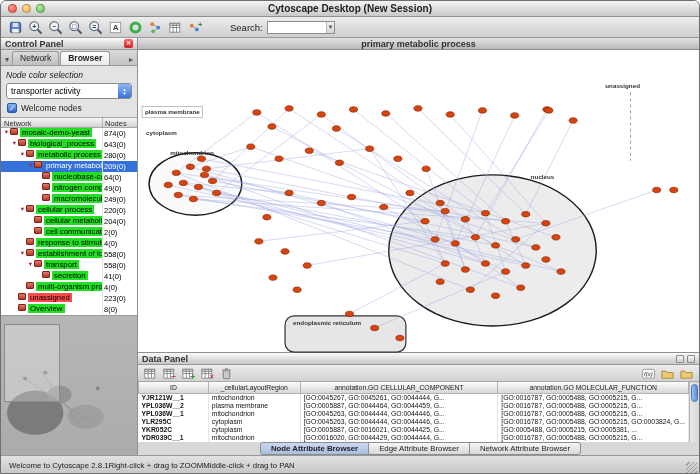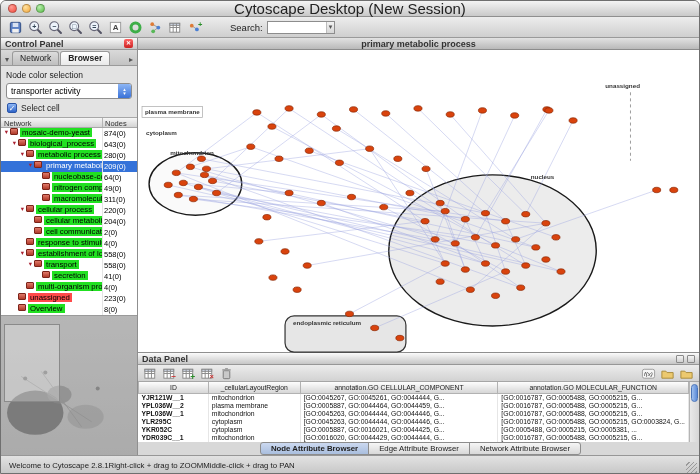--- a/index.html
+++ b/index.html
@@ -7,21 +7,21 @@
   body { font-family:"Liberation Sans", sans-serif; }
   #app { position:relative; width:700px; height:474px; border:1px solid #6f6f6f; border-radius:6px 6px 0 0; overflow:hidden; background:#dedede; }
 
   
   .titlebar { position:relative; height:16px; background:linear-gradient(#f4f4f4,#c9c9c9); border-bottom:1px solid #8f8f8f; display:flex; align-items:center; justify-content:center; }
   .lights { position:absolute; left:7px; top:3px; display:flex; gap:5px; }
   .light { width:9px; height:9px; border-radius:50%; display:inline-block; border:1px solid rgba(0,0,0,.25); }
   .light.red { background:radial-gradient(circle at 35% 30%, #ff9d94, #f0483c); }
   .light.yellow { background:radial-gradient(circle at 35% 30%, #ffe2a2, #f2a63a); }
   .light.green { background:radial-gradient(circle at 35% 30%, #b8efae, #58bb46); }
-  .wtitle { font-size:15px; font-weight:400; color:#222; }
+  .wtitle { font-size:10px; font-weight:700; color:#222; }
 
   
   .toolbar { height:21px; background:linear-gradient(#ededed,#cfcfcf); border-bottom:1px solid #9a9a9a; display:flex; align-items:center; padding:0 6px; }
   .tb-icons { display:flex; align-items:center; gap:3px; }
   .tbtn { width:17px; height:17px; display:inline-flex; align-items:center; justify-content:center; cursor:default; }
   .tbtn svg { display:block; }
   .tb-search { display:flex; align-items:center; margin-left:26px; gap:4px; }
   .search-label { font-size:9.5px; color:#222; }
   .search-box { display:inline-flex; align-items:center; background:#fff; border:1px solid #8d8d8d; height:13px; }
   .search-input { width:58px; height:11px; border:none; outline:none; font-size:9px; padding:0 2px; font-family:"Liberation Sans", sans-serif; }
@@ -38,21 +38,21 @@
   .dp-winbtns { margin-left:auto; display:flex; gap:3px; }
   .dp-winbtn { width:8px; height:8px; border:1px solid #8a8a8a; background:linear-gradient(#f4f4f4,#d0d0d0); border-radius:1px; }
 
   
   .cp-tabs { height:16px; background:linear-gradient(#d9d9d9,#c3c3c3); border-bottom:1px solid #9a9a9a; display:flex; align-items:flex-end; padding:1px 2px 0 2px; gap:1px; }
   .cp-tabmenu, .cp-tabscroll { font-size:8px; color:#555; padding:1px 2px; }
   .cp-tabscroll { margin-left:auto; }
   .cp-tab { font-size:8.5px; color:#222; padding:1px 7px 2px 7px; border:1px solid #9a9a9a; border-bottom:none; background:linear-gradient(#dcdcdc,#bfbfbf); border-radius:3px 3px 0 0; }
   .cp-tab.on { background:linear-gradient(#ffffff,#e9e9e9); font-weight:bold; }
   .cp-body { flex:1; display:flex; flex-direction:column; min-height:0; }
-  .cp-label { font-size:8.5px; color:#222; padding:4px 5px 2px 5px; }
+  .cp-label { font-size:8.5px; color:#222; padding:4px 5px 2px 5px;font-style:italic; }
   .cp-select { margin:1px 5px 4px 5px; height:16px; background:#fff; border:1px solid #8d8d8d; border-radius:3px; display:flex; align-items:center; overflow:hidden; }
   .cp-select-text { flex:1; font-size:8.5px; padding:0 4px; white-space:nowrap; overflow:hidden; }
   .cp-select-btn { width:13px; height:100%; background:linear-gradient(#8db6f5,#3a72d8); display:flex; flex-direction:column; align-items:center; justify-content:center; }
   .cp-select-btn i { font-style:normal; color:#fff; font-size:5px; line-height:4px; }
   .cp-check { display:flex; align-items:center; gap:4px; padding:0 5px 4px 6px; font-size:8.5px; color:#222; }
   .checkbox { width:10px; height:10px; border-radius:2px; background:linear-gradient(#8db6f5,#2f64c8); border:1px solid #2a55a8; color:#fff; font-size:8px; line-height:9px; text-align:center; }
   .checkbox::after { content:"✓"; }
 
   .tree-head { height:11px; display:flex; background:linear-gradient(#f6f6f6,#d4d4d4); border-top:1px solid #a8a8a8; border-bottom:1px solid #a8a8a8; font-size:7.5px; color:#333; }
   .th-net { flex:1; padding:1px 3px; border-right:1px solid #b5b5b5; }
@@ -222,21 +222,21 @@
         <div class="cp-label">Node color selection</div>
         <div class="cp-select">
           <span class="cp-select-text">transporter activity</span>
           <span class="cp-select-btn">
               <i>▴</i>
               <i>▾</i>
             </span>
         </div>
         <div class="cp-check">
           <span class="checkbox"></span>
-          <span>Select cell</span>
+          <span>Welcome nodes</span>
         </div>
         <div class="tree-head">
           <span class="th-net">Network</span>
           <span class="th-nodes">Nodes</span>
         </div>
         <div class="tree">
             <div class="trow">
               <span class="tind" style="width:2px"></span>
               <span class="tri">▾</span>
               <span class="fold"></span>
@@ -276,21 +276,21 @@
               <span class="tri"></span>
               <span class="fold"></span>
               <span class="tlabel green">nitrogen compound me</span>
               <span class="tcount">49(0)</span>
             </div>
             <div class="trow">
               <span class="tind" style="width:34px"></span>
               <span class="tri"></span>
               <span class="fold"></span>
               <span class="tlabel green">macromolecule metabo</span>
-              <span class="tcount">311(0)</span>
+              <span class="tcount">249(0)</span>
             </div>
             <div class="trow">
               <span class="tind" style="width:18px"></span>
               <span class="tri">▾</span>
               <span class="fold"></span>
               <span class="tlabel green">cellular process</span>
               <span class="tcount">220(0)</span>
             </div>
             <div class="trow">
               <span class="tind" style="width:26px"></span>

